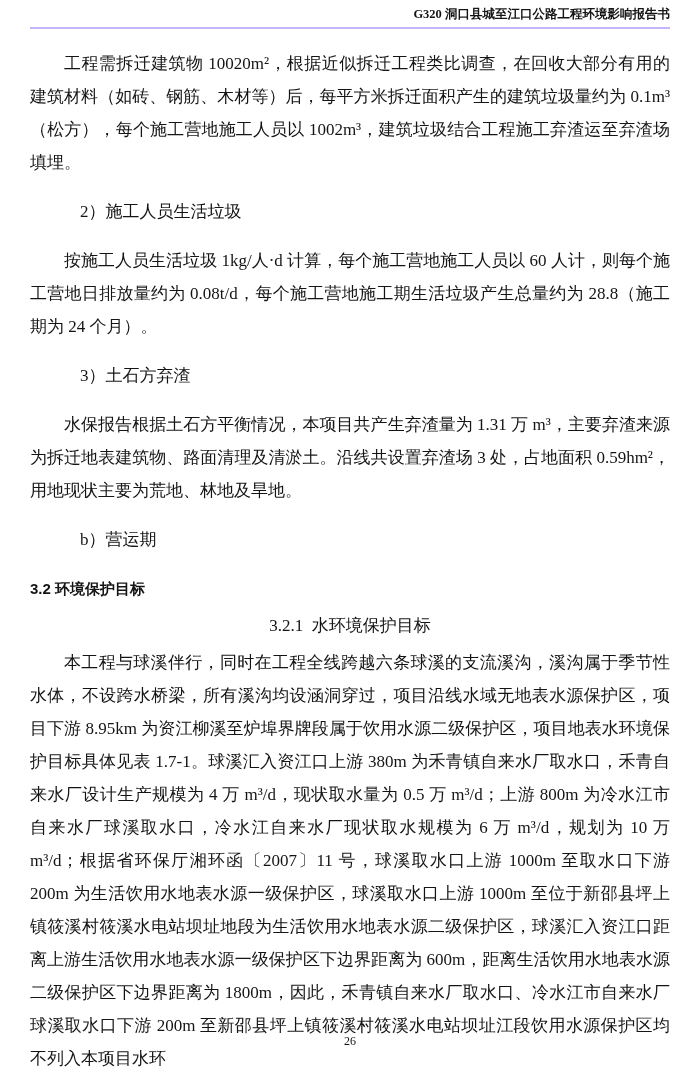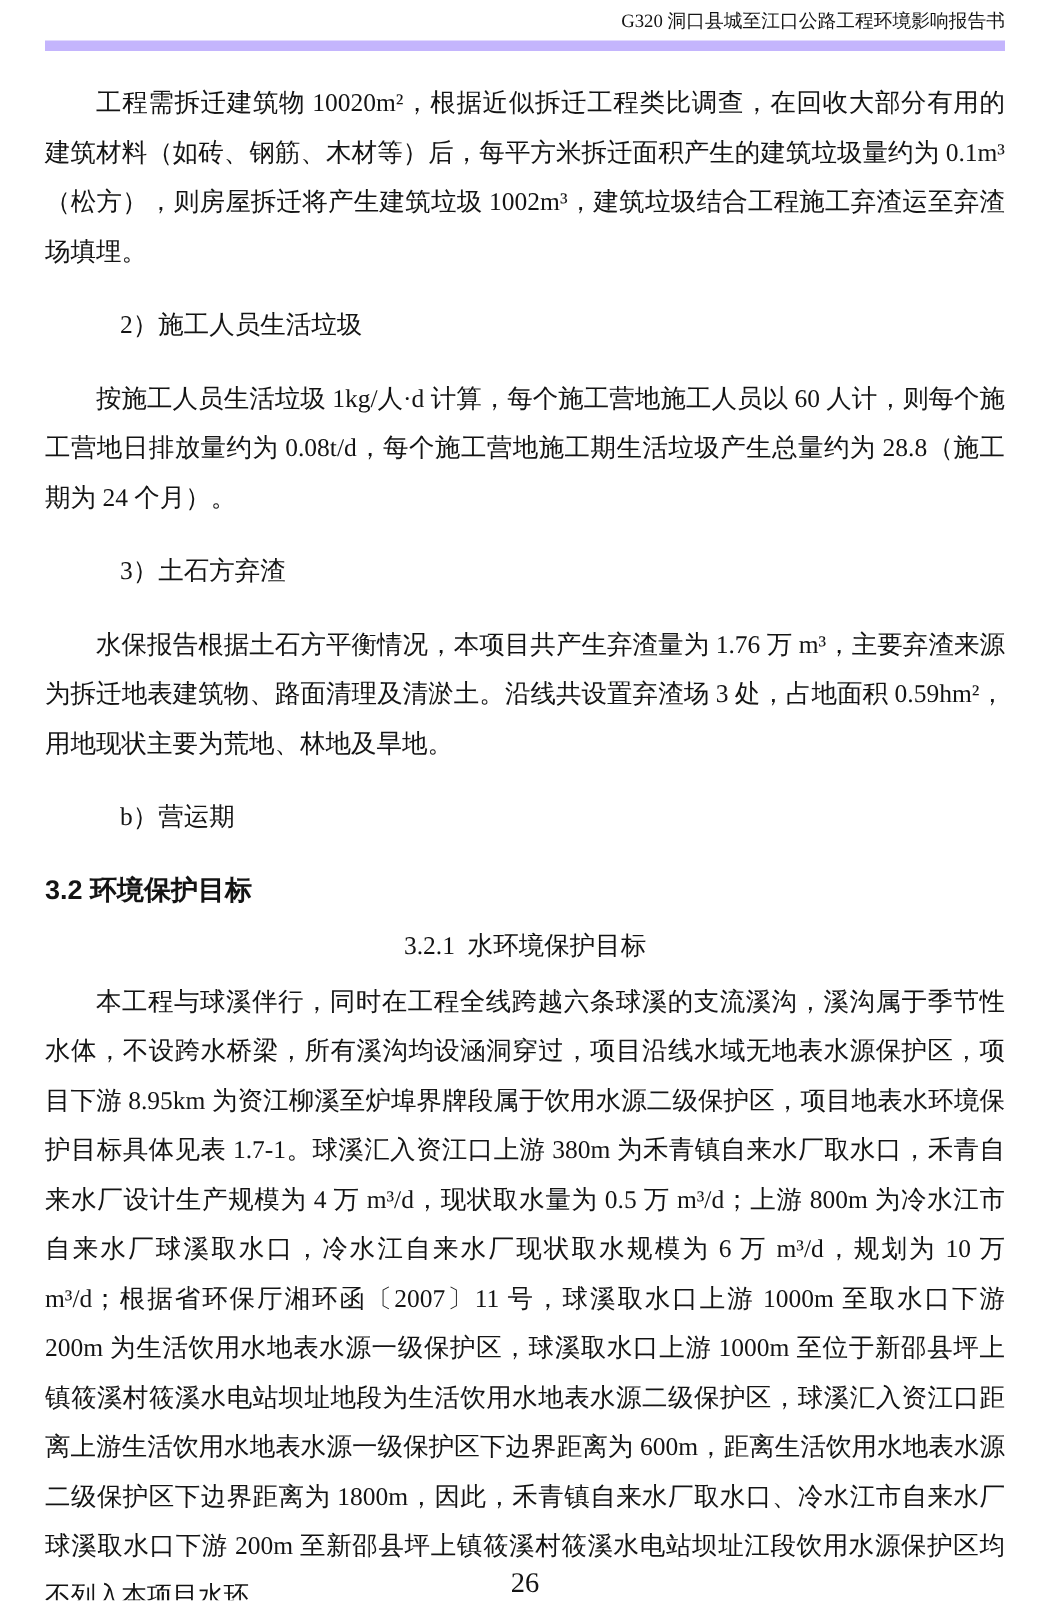--- a/index.html
+++ b/index.html
@@ -13,78 +13,79 @@
     color: #141414;
     font-family: "Liberation Serif", "DejaVu Serif", serif;
     padding: 6px 30px 0 30px;
     overflow: hidden;
   }
   .header {
     text-align: right;
     font-size: 12.5px;
     line-height: 16px;
     padding-bottom: 5px;
-    border-bottom: 7px solid #c4b5fd;
+    border-bottom: 2px solid #c4b5fd;
+    font-weight: bold;
   }
   .body-text {
     margin-top: 18px;
     font-size: 17px;
     line-height: 33px;
     text-align: justify;
   }
   .para {
     margin: 0;
     text-indent: 2em;
   }
   .item {
     margin: 16px;
     text-indent: 2em;
   }
   .h1 {
     font-family: "Liberation Sans", "DejaVu Sans", sans-serif;
     font-weight: bold;
-    font-size: 18px;
+    font-size: 15px;
     line-height: 33px;
     margin: 8px 0 4px 0;
     text-indent: 0;
     text-align: left;
   }
   .h2 {
     font-size: 17px;
     line-height: 33px;
     margin: 4px 0 4px 0;
     text-indent: 0;
     text-align: center;
     white-space: pre;
   }
   .footer {
     position: absolute;
     left: 0;
     right: 0;
-    bottom: 0;
+    bottom: 18px;
     text-align: center;
-    font-size: 19px;
+    font-size: 12px;
     color: #141414;
   }
 </style>
 </head>
 <body>
 
 <div class="page">
 
   <div class="header">
     <span>G320 洞口县城至江口公路工程环境影响报告书</span>
   </div>
 
   <div class="body-text">
-    <p class="para">工程需拆迁建筑物 10020m²，根据近似拆迁工程类比调查，在回收大部分有用的建筑材料（如砖、钢筋、木材等）后，每平方米拆迁面积产生的建筑垃圾量约为 0.1m³（松方），则房屋拆迁将产生建筑垃圾 1002m³，建筑垃圾结合工程施工弃渣运至弃渣场填埋。</p>
+    <p class="para">工程需拆迁建筑物 10020m²，根据近似拆迁工程类比调查，在回收大部分有用的建筑材料（如砖、钢筋、木材等）后，每平方米拆迁面积产生的建筑垃圾量约为 0.1m³（松方），每个施工营地施工人员以 1002m³，建筑垃圾结合工程施工弃渣运至弃渣场填埋。</p>
     <p class="item">2）施工人员生活垃圾</p>
     <p class="para">按施工人员生活垃圾 1kg/人·d 计算，每个施工营地施工人员以 60 人计，则每个施工营地日排放量约为 0.08t/d，每个施工营地施工期生活垃圾产生总量约为 28.8（施工期为 24 个月）。</p>
     <p class="item">3）土石方弃渣</p>
-    <p class="para">水保报告根据土石方平衡情况，本项目共产生弃渣量为 1.76 万 m³，主要弃渣来源为拆迁地表建筑物、路面清理及清淤土。沿线共设置弃渣场 3 处，占地面积 0.59hm²，用地现状主要为荒地、林地及旱地。</p>
+    <p class="para">水保报告根据土石方平衡情况，本项目共产生弃渣量为 1.31 万 m³，主要弃渣来源为拆迁地表建筑物、路面清理及清淤土。沿线共设置弃渣场 3 处，占地面积 0.59hm²，用地现状主要为荒地、林地及旱地。</p>
     <p class="item">b）营运期</p>
     <p class="h1">3.2 环境保护目标</p>
     <p class="h2">3.2.1  水环境保护目标</p>
     <p class="para">本工程与球溪伴行，同时在工程全线跨越六条球溪的支流溪沟，溪沟属于季节性水体，不设跨水桥梁，所有溪沟均设涵洞穿过，项目沿线水域无地表水源保护区，项目下游 8.95km 为资江柳溪至炉埠界牌段属于饮用水源二级保护区，项目地表水环境保护目标具体见表 1.7-1。球溪汇入资江口上游 380m 为禾青镇自来水厂取水口，禾青自来水厂设计生产规模为 4 万 m³/d，现状取水量为 0.5 万 m³/d；上游 800m 为冷水江市自来水厂球溪取水口，冷水江自来水厂现状取水规模为 6 万 m³/d，规划为 10 万 m³/d；根据省环保厅湘环函〔2007〕11 号，球溪取水口上游 1000m 至取水口下游 200m 为生活饮用水地表水源一级保护区，球溪取水口上游 1000m 至位于新邵县坪上镇筱溪村筱溪水电站坝址地段为生活饮用水地表水源二级保护区，球溪汇入资江口距离上游生活饮用水地表水源一级保护区下边界距离为 600m，距离生活饮用水地表水源二级保护区下边界距离为 1800m，因此，禾青镇自来水厂取水口、冷水江市自来水厂球溪取水口下游 200m 至新邵县坪上镇筱溪村筱溪水电站坝址江段饮用水源保护区均不列入本项目水环</p>
   </div>
 
   <div class="footer">
     <span>26</span>
   </div>
 

